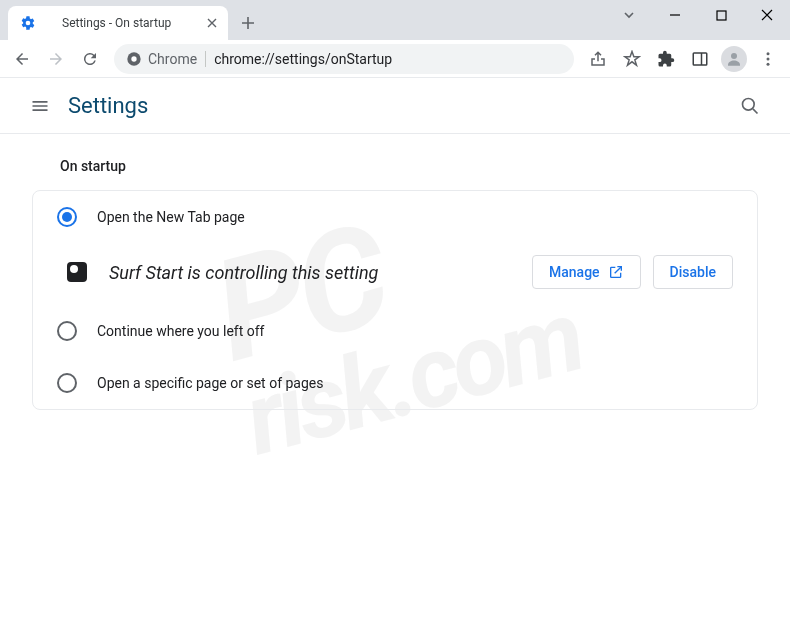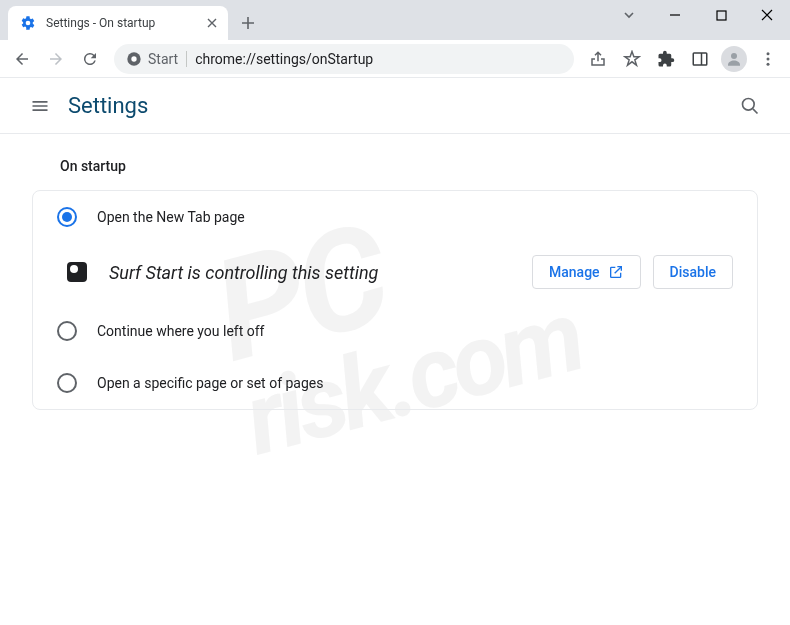--- a/index.html
+++ b/index.html
@@ -31,21 +31,21 @@
       position: relative;
       z-index: 1;
     }
     .tab {
       height: 34px;
       background: #fff;
       border-radius: 8px 8px 0 0;
       display: flex;
       align-items: center;
       padding: 0 8px 0 12px;
-      gap: 10px;
+      gap: 26px;
       min-width: 220px;
       font-size: 12px;
       color: #3c4043;
     }
     .tab-favicon { width: 16px; height: 16px; display: flex; align-items: center; justify-content: center; }
     .tab-title { flex: 1; white-space: nowrap; overflow: hidden; text-overflow: ellipsis; }
     .tab-close { width: 16px; height: 16px; display: flex; align-items: center; justify-content: center; cursor: pointer; color: #5f6368; }
     .new-tab-btn { width: 28px; height: 28px; display: flex; align-items: center; justify-content: center; margin-left: 6px; margin-bottom: 3px; cursor: pointer; color: #5f6368; border-radius: 50%; }
     .window-controls {
       position: absolute;
@@ -217,21 +217,21 @@
       </svg>
   </div>
   <div class="omnibox">
     <span class="site-chip">
       <span>
         <svg width="16" height="16" viewBox="0 0 24 24">
             <circle cx="12" cy="12" r="10" fill="#5f6368"></circle>
             <circle cx="12" cy="12" r="4" fill="#fff"></circle>
           </svg>
       </span>
-      <span>Start</span>
+      <span>Chrome</span>
     </span>
     <span class="divider"></span>
     <span class="url">chrome://settings/onStartup</span>
   </div>
   <div class="toolbar-actions">
     <div class="tbtn">
       <svg width="18" height="18" viewBox="0 0 24 24" fill="none" stroke="#5f6368" stroke-width="2">
           <path d="M8 12l-4 0 0 8 16 0 0-8 -4 0"></path>
           <path d="M12 3v12M8 7l4-4 4 4"></path>
         </svg>

